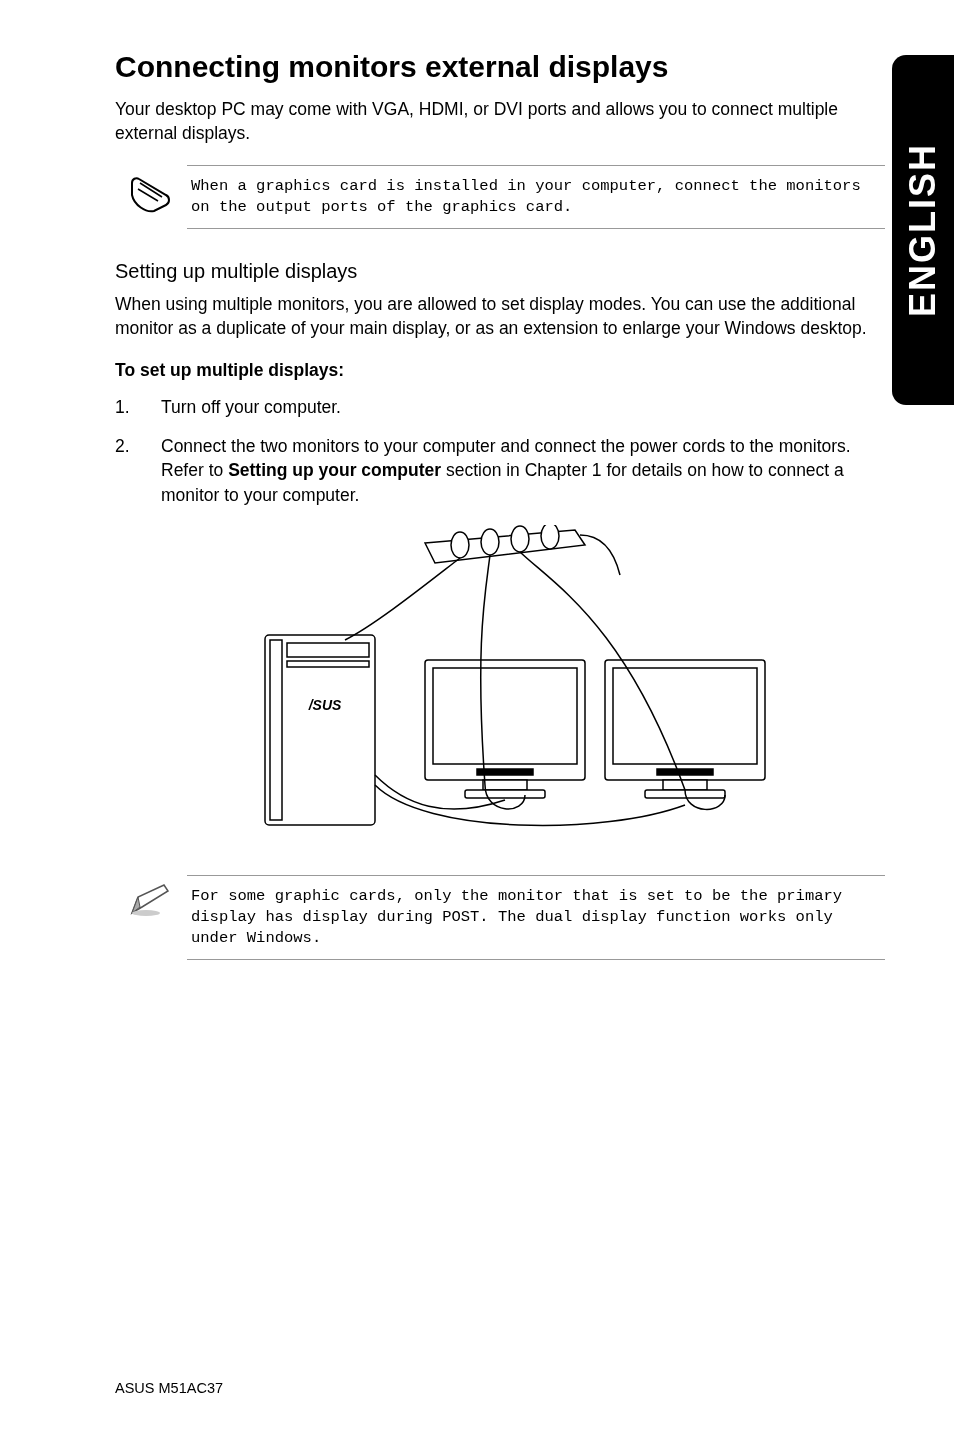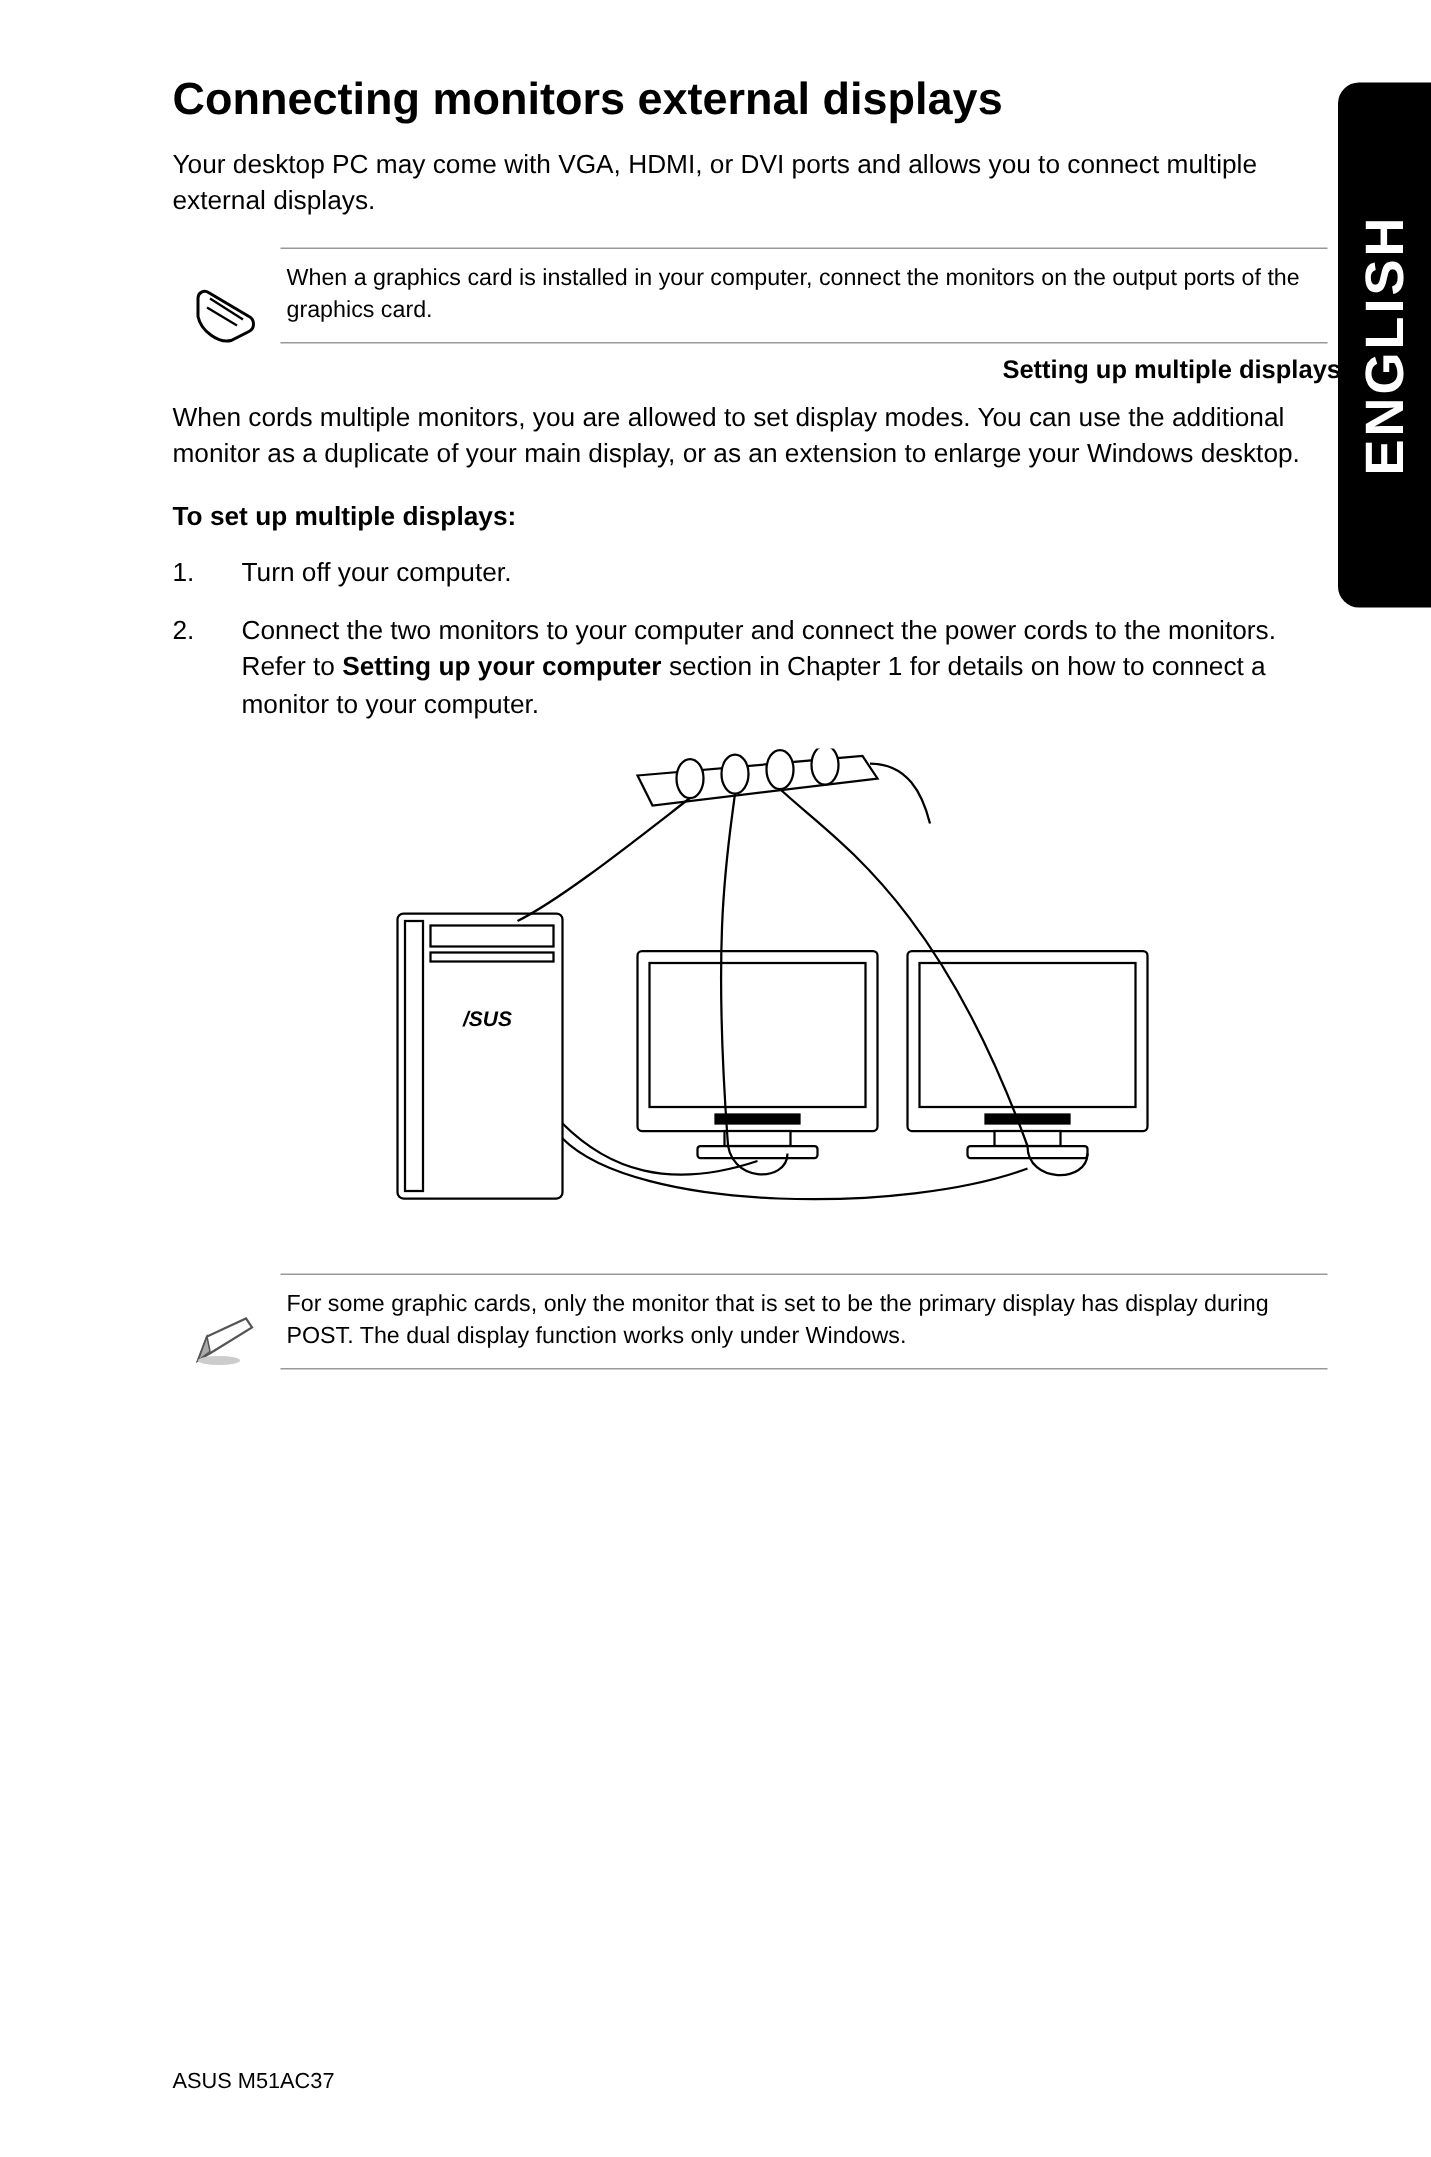--- a/index.html
+++ b/index.html
@@ -37,45 +37,45 @@
     margin-bottom: 14px;
   }
   .body-text {
     font-size: 17.5px;
     line-height: 1.35;
     margin-bottom: 20px;
     max-width: 770px;
   }
   .note-block {
     display: flex;
-    align-items: flex-end;
-    margin: 10px 0 8px 0;
+    align-items: flex-start;
+    margin: 10px 0 31px 0;
     max-width: 770px;
+    font-family: Liberation Mono, monospace;
   }
   .note-icon {
     flex: 0 0 72px;
     display: flex;
     justify-content: center;
     padding-top: 8px;
   }
   .note-content-wrap {
     flex: 1;
     border-top: 1px solid #999;
     border-bottom: 1px solid #999;
     padding: 10px 0 10px 4px;
   }
   .note-content {
     font-size: 15.5px;
     line-height: 1.35;
   }
   .sub-heading {
-    font-size: 17px;
-    font-weight: bold;
+    font-size: 20px;
+    font-weight: normal;
     margin-bottom: 10px;
-    text-align: right;
   }
   .step-title {
     font-size: 17.5px;
     font-weight: bold;
     margin: 14px 0 14px 0;
   }
   .ol-item {
     display: flex;
     font-size: 17.5px;
     line-height: 1.4;
@@ -122,21 +122,21 @@
         <path d="M14 10 L36 24 M12 16 L32 28" fill="none" stroke="#000" stroke-width="1.5"></path>
       </svg>
     </div>
     <div class="note-content-wrap">
       <p class="note-content">When a graphics card is installed in your computer, connect the monitors on the output ports of the graphics card.</p>
     </div>
   </div>
 
   <h2 class="sub-heading">Setting up multiple displays</h2>
 
-  <p class="body-text">When cords multiple monitors, you are allowed to set display modes. You can use the additional monitor as a duplicate of your main display, or as an extension to enlarge your Windows desktop.</p>
+  <p class="body-text">When using multiple monitors, you are allowed to set display modes. You can use the additional monitor as a duplicate of your main display, or as an extension to enlarge your Windows desktop.</p>
 
   <p class="step-title">To set up multiple displays:</p>
 
   <div class="ol-item">
     <div class="ol-num">1.</div>
     <div class="ol-body">Turn off your computer.</div>
   </div>
 
   <div class="ol-item">
     <div class="ol-num">2.</div>

